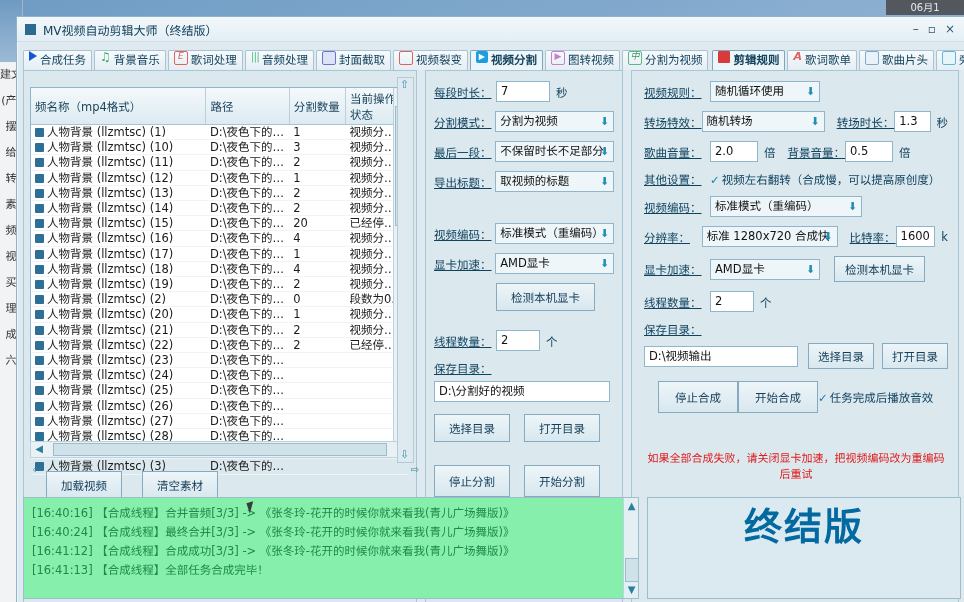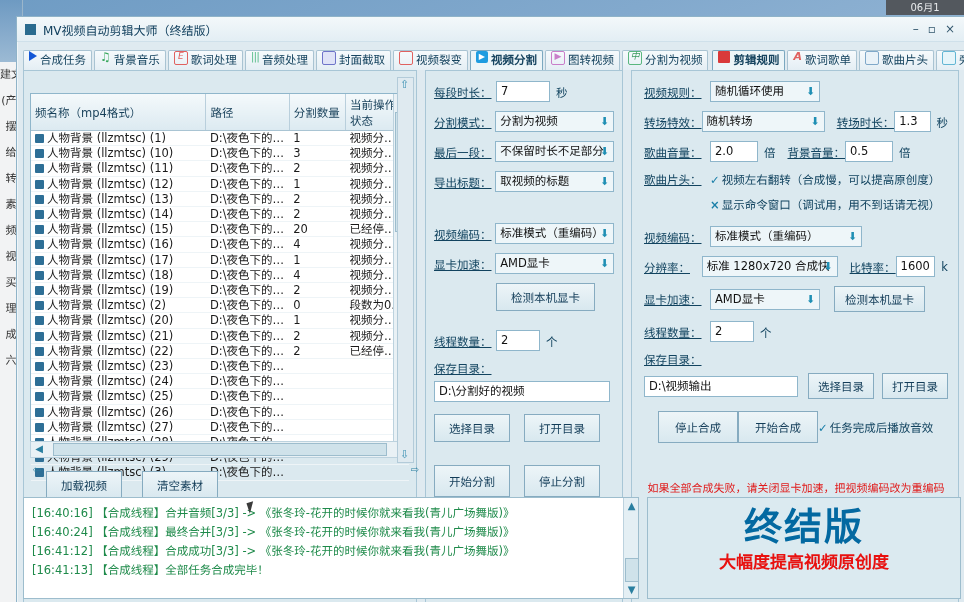--- a/index.html
+++ b/index.html
@@ -74,21 +74,21 @@
   .body{display:flex;padding:0 0 0 0;height:540px;}
   .panel{
     border:1px solid #a8c6d6;background:#dbe9ef;margin:0 4px;
     position:relative;
   }
   .col-left{width:396px;margin-left:6px;}
   .col-mid{width:196px;}
   .col-right{width:326px;margin-right:6px;}
 
   
-  .listwrap{position:absolute;left:6px;top:22px;width:378px;height:362px;border:1px solid #8fb6cb;background:#fff;}
+  .listwrap{position:absolute;left:6px;top:16px;width:378px;height:362px;border:1px solid #8fb6cb;background:#fff;}
   .ltable{width:100%;border-collapse:collapse;table-layout:fixed;}
   .ltable th{
     background:linear-gradient(180deg,#f4f9fb,#dceaf1);
     border-right:1px solid #b9cfdc;border-bottom:1px solid #a9c4d3;
     font-size:11.5px;color:#163f59;text-align:left;padding:2px 4px;height:17px;font-weight:normal;
   }
   .ltable td{
     font-size:11.5px;color:#1a1a1a;padding:0 4px;height:14.2px;line-height:14.2px;
     border-bottom:1px solid #eef4f7;white-space:nowrap;overflow:hidden;text-overflow:ellipsis;
   }
@@ -134,21 +134,21 @@
   .unit{font-size:11.5px;color:#11435f;margin-left:6px;}
   .chk{font-size:11.5px;color:#11435f;white-space:nowrap;}
   .chk .mk{color:#1a7fa8;font-weight:bold;margin-right:2px;}
 
   .mid-pad{padding:10px 8px 0 8px;}
   .right-pad{padding:10px 10px 0 12px;}
 
   .red-note{color:#e01b1b;font-size:11px;text-align:center;}
 
   
-  .bottom{position:absolute;left:6px;top:480px;width:614px;height:100px;border:1px solid #9dbdcd;background:#ffffff;}
+  .bottom{position:absolute;left:6px;top:480px;width:614px;height:100px;border:1px solid #9dbdcd;background:#86efac;}
   .loglines{padding:6px 8px;}
   .logline{font-size:11.5px;color:#1e8a4a;line-height:19px;white-space:nowrap;}
   .logline .tm{color:#1e8a4a;}
   .log-vscroll{position:absolute;right:0;top:0;width:14px;height:100%;background:#e4eff4;border-left:1px solid #bcd2de;}
   .log-thumb{position:absolute;left:1px;bottom:16px;width:12px;height:22px;background:#cfe2ea;border:1px solid #9dbdcd;}
 
   .promo{position:absolute;left:630px;top:480px;width:312px;height:100px;border:1px solid #9dbdcd;background:#dbeaf0;text-align:center;}
   .promo .big{color:#0369a1;font-size:38px;font-weight:bold;line-height:46px;margin-top:6px;letter-spacing:2px;}
   .promo .small{color:#e8110f;font-size:17px;font-weight:bold;line-height:24px;}
 
@@ -506,22 +506,22 @@
         <div class="txt" style="width:166px;margin-bottom:12px">D:\分割好的视频</div>
 
         <div class="frow" style="gap:14px">
           <span class="btn">选择目录</span>
           <span class="btn">打开目录</span>
         </div>
 
         <div style="height:14px"></div>
 
         <div class="frow" style="gap:14px">
+          <span class="btn" style="padding:7px 14px">停止分割</span>
           <span class="btn" style="padding:7px 14px">开始分割</span>
-          <span class="btn" style="padding:7px 14px">停止分割</span>
         </div>
 
       </div>
     </div>
 
     <div class="panel col-right">
       <div class="right-pad">
 
         <div class="frow">
           <span class="lab" style="width:66px">视频规则：</span>
@@ -545,31 +545,26 @@
         <div class="frow">
           <span class="lab" style="width:66px">歌曲音量：</span>
           <span class="txt" style="width:38px">2.0</span>
           <span class="unit">倍</span>
           <span class="lab" style="margin-left:12px">背景音量：</span>
           <span class="txt" style="width:38px">0.5</span>
           <span class="unit">倍</span>
         </div>
 
         <div class="frow">
-          <span class="lab" style="width:66px">歌曲片头：</span>
+          <span class="lab" style="width:66px">其他设置：</span>
           <span class="chk">
             <span class="mk">✓</span><span>视频左右翻转（合成慢，可以提高原创度）</span>
           </span>
         </div>
 
-        <div class="frow" style="padding-left:66px;margin-bottom:14px">
-          <span class="chk">
-            <span class="mk">×</span><span>显示命令窗口（调试用，用不到话请无视）</span>
-          </span>
-        </div>
 
         <div class="frow">
           <span class="lab" style="width:66px">视频编码：</span>
           <span class="sel" style="width:128px">
             <span>标准模式（重编码）</span>
             <span class="arrow">⬇</span>
           </span>
         </div>
 
         <div class="frow">
@@ -628,17 +623,16 @@
       </div>
     <div class="log-vscroll">
       <div class="sb-arrow up">▲</div>
       <div class="log-thumb"></div>
       <div class="sb-arrow dn">▼</div>
     </div>
   </div>
 
   <div class="promo">
     <div class="big">终结版</div>
-    <div class="small">大幅度提高视频原创度</div>
   </div>
 
   <div class="cursor"></div>
 </div>
 
 </body></html>

